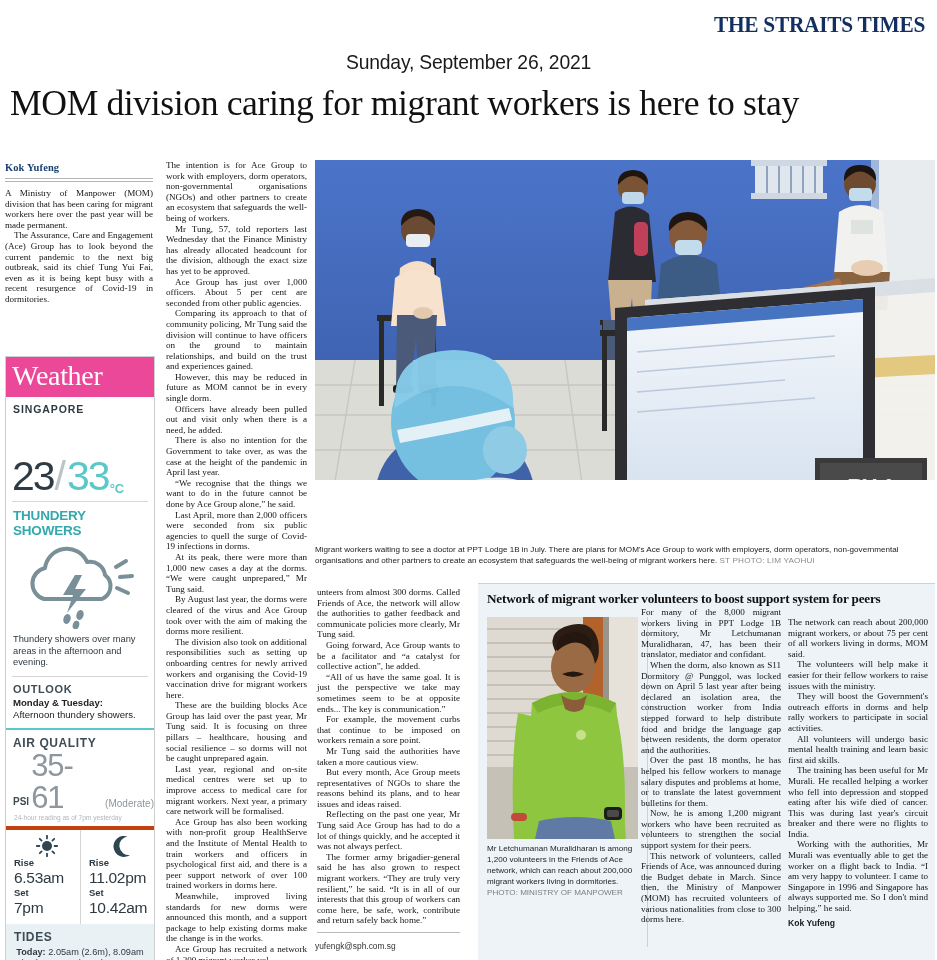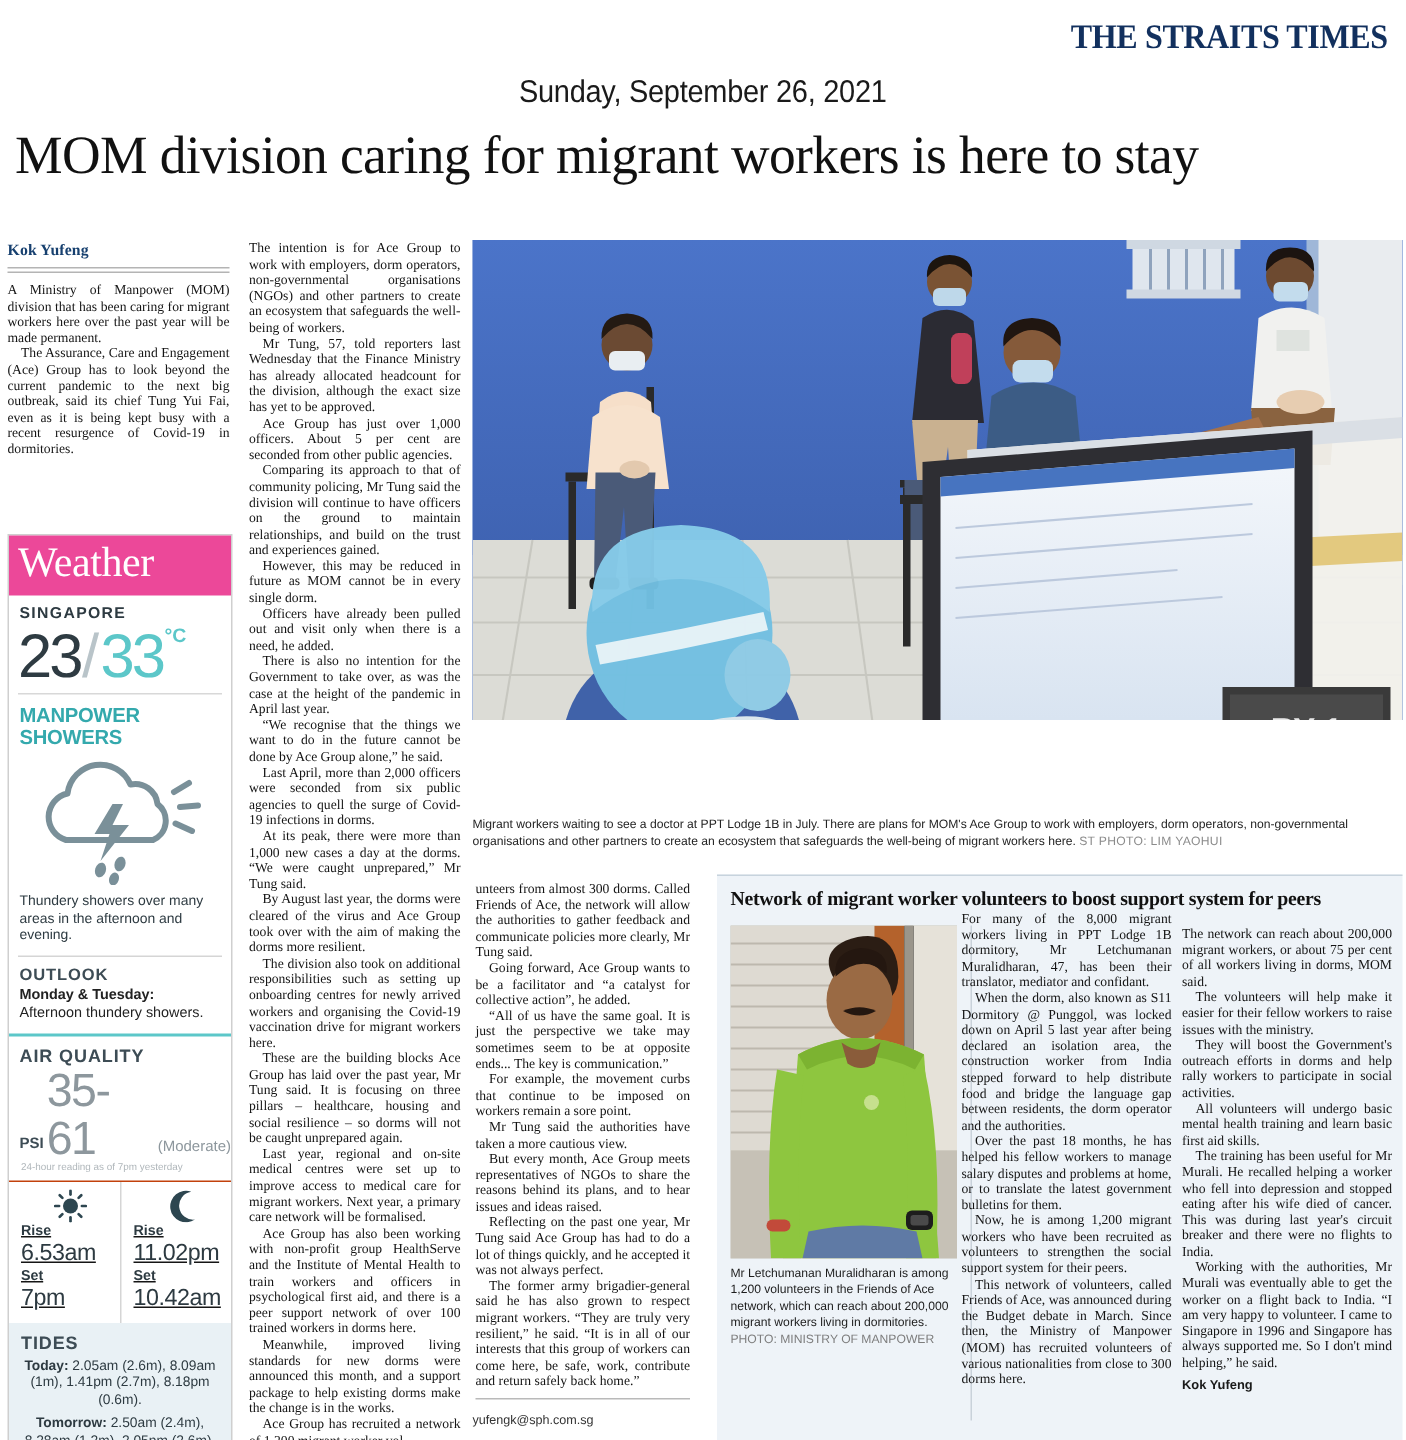--- a/index.html
+++ b/index.html
@@ -60,21 +60,21 @@
   .wx-title{
     background:#ec4899;color:#ffffff;
     font-family:"Liberation Serif", serif;
     font-size:28px;line-height:34px;padding:2px 6px 4px 6px;
     letter-spacing:-0.3px;
   }
   .wx-city{
     font-size:10.5px;font-weight:bold;color:#2d3a41;
     letter-spacing:0.9px;padding:6px 0 0 7px;
   }
-  .wx-temps{padding:0 0 2px 6px;display:flex;align-items:flex-start;}
+  .wx-temps{padding:0 0 2px 6px;display:flex;align-items:flex-end;margin-top:39px;}
   .t-lo{font-size:41px;color:#2e3b42;font-weight:300;line-height:44px;letter-spacing:-2px;}
   .t-slash{font-size:41px;color:#b9c4c9;line-height:44px;padding:0 1px;font-weight:300;}
   .t-hi{font-size:41px;color:#5cc7c9;font-weight:300;line-height:44px;letter-spacing:-2px;}
   .t-unit{font-size:13px;color:#5cc7c9;line-height:18px;font-weight:bold;margin-left:1px;}
   .wx-sep{height:1px;background:#d8d8d8;margin:1px 6px 0 6px;}
   .wx-cond{
     color:#34a9ad;font-size:13.5px;font-weight:bold;letter-spacing:-0.2px;
     padding:6px 0 2px 7px;
   }
   .wx-icon{height:92px;display:flex;align-items:center;justify-content:center;}
@@ -85,21 +85,21 @@
   .wx-outlook-h{font-size:11px;font-weight:bold;color:#3d4c55;letter-spacing:0.6px;padding:6px 0 2px 7px;}
   .wx-outlook-b{font-size:9.6px;line-height:12px;color:#222;padding:0 7px 7px 7px;}
   .wx-outlook-b b{font-weight:bold;}
   .wx-teal-rule{height:2px;background:#5cc7c9;margin:0 0 0 0;}
   .wx-aq-h{font-size:12px;font-weight:bold;color:#3d4c55;letter-spacing:0.6px;padding:6px 0 0 7px;}
   .wx-psi{display:flex;align-items:flex-end;padding:0 0 0 7px;}
   .psi-label{font-size:10px;font-weight:bold;color:#3d4c55;padding-bottom:7px;}
   .psi-val{font-size:31px;color:#8d979d;font-weight:300;line-height:32px;letter-spacing:-1px;padding-left:2px;}
   .psi-mod{font-size:10px;color:#8d979d;padding-bottom:5px;padding-left:1px;}
   .psi-note{font-size:6.6px;color:#b0b7bb;padding:0 0 5px 8px;}
-  .wx-sunmoon{display:flex;border-top:1px solid #c2410c;text-decoration:underline;}
+  .wx-sunmoon{display:flex;border-top:4px solid #c2410c;}
   .sm-cell{width:50%;padding:5px 0 7px 8px;box-sizing:border-box;}
   .sm-cell.right{border-left:1px solid #d5d5d5;}
   .sm-ico{height:22px;display:flex;align-items:center;justify-content:center;}
   .sm-lab{font-size:9.5px;font-weight:bold;color:#2d3a41;}
   .sm-val{font-size:15.5px;color:#2d3a41;line-height:19px;letter-spacing:-0.3px;}
   .tides{background:#e9f1f5;padding:6px 8px 8px 8px;}
   .tides-h{font-size:12px;font-weight:bold;color:#3d4c55;letter-spacing:0.6px;padding-bottom:3px;}
   .tides-p{font-size:9.2px;line-height:11.5px;color:#2d3a41;margin:0 0 4px 0;text-align:center;}
   .tides-p b{font-weight:bold;}
 
@@ -165,21 +165,21 @@
   <div class="wx">
     <div class="wx-title">Weather</div>
     <div class="wx-city">SINGAPORE</div>
     <div class="wx-temps">
       <span class="t-lo">23</span>
       <span class="t-slash">/</span>
       <span class="t-hi">33</span>
       <span class="t-unit">°C</span>
     </div>
     <div class="wx-sep"></div>
-    <div class="wx-cond">MANPOWER SHOWERS</div>
+    <div class="wx-cond">THUNDERY SHOWERS</div>
     <div class="wx-icon">
       <svg width="120" height="86" viewBox="0 0 120 86">
         <g fill="none" stroke="#7a9099" stroke-width="4" stroke-linecap="round">
           <path d="M24 56 a16 16 0 0 1 1 -31 a22 22 0 0 1 42 -6 a15 15 0 0 1 18 13 a14 14 0 0 1 -3 24 z" stroke-linejoin="round"></path>
           <line x1="96" y1="24" x2="106" y2="18"></line>
           <line x1="100" y1="34" x2="112" y2="33"></line>
           <line x1="97" y1="45" x2="108" y2="50"></line>
         </g>
         <path d="M55 32 L43 52 L53 52 L47 70 L66 46 L55 46 L62 32 z" fill="#7a9099"></path>
         <g fill="#7a9099">

